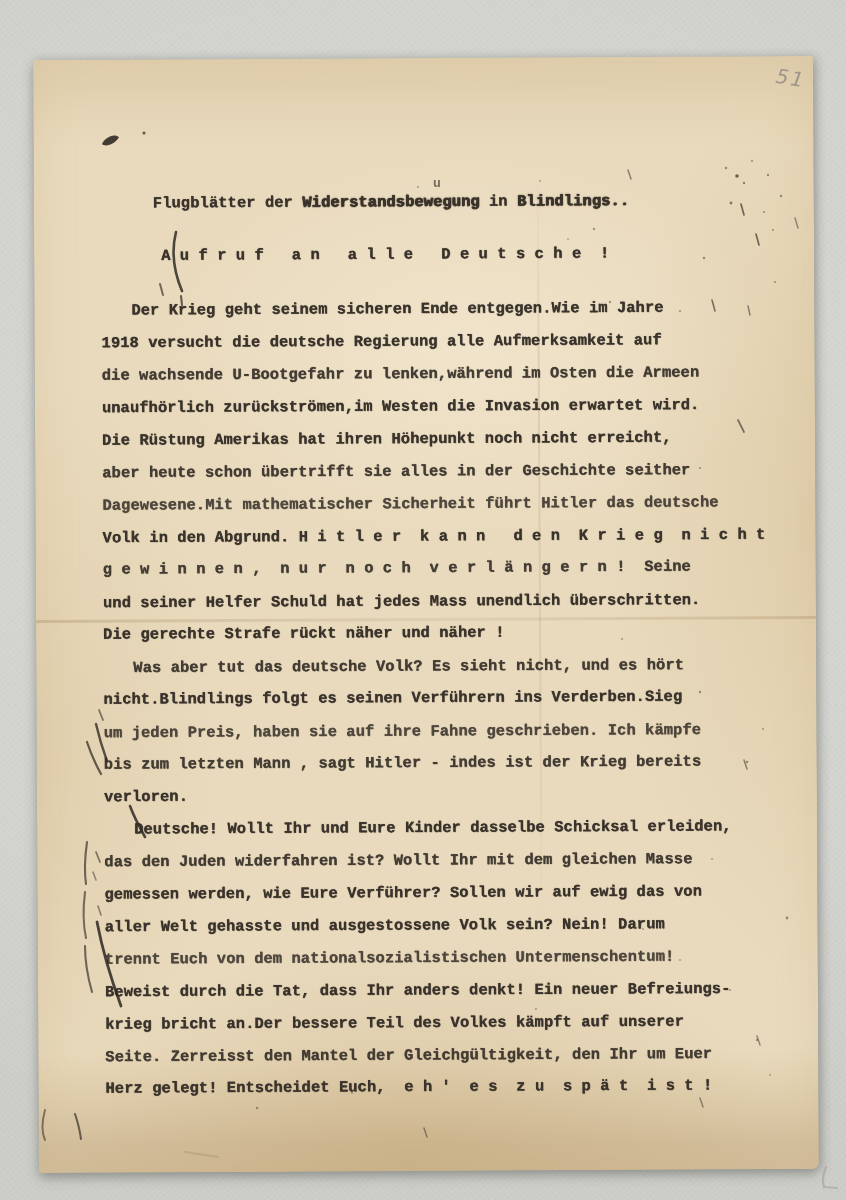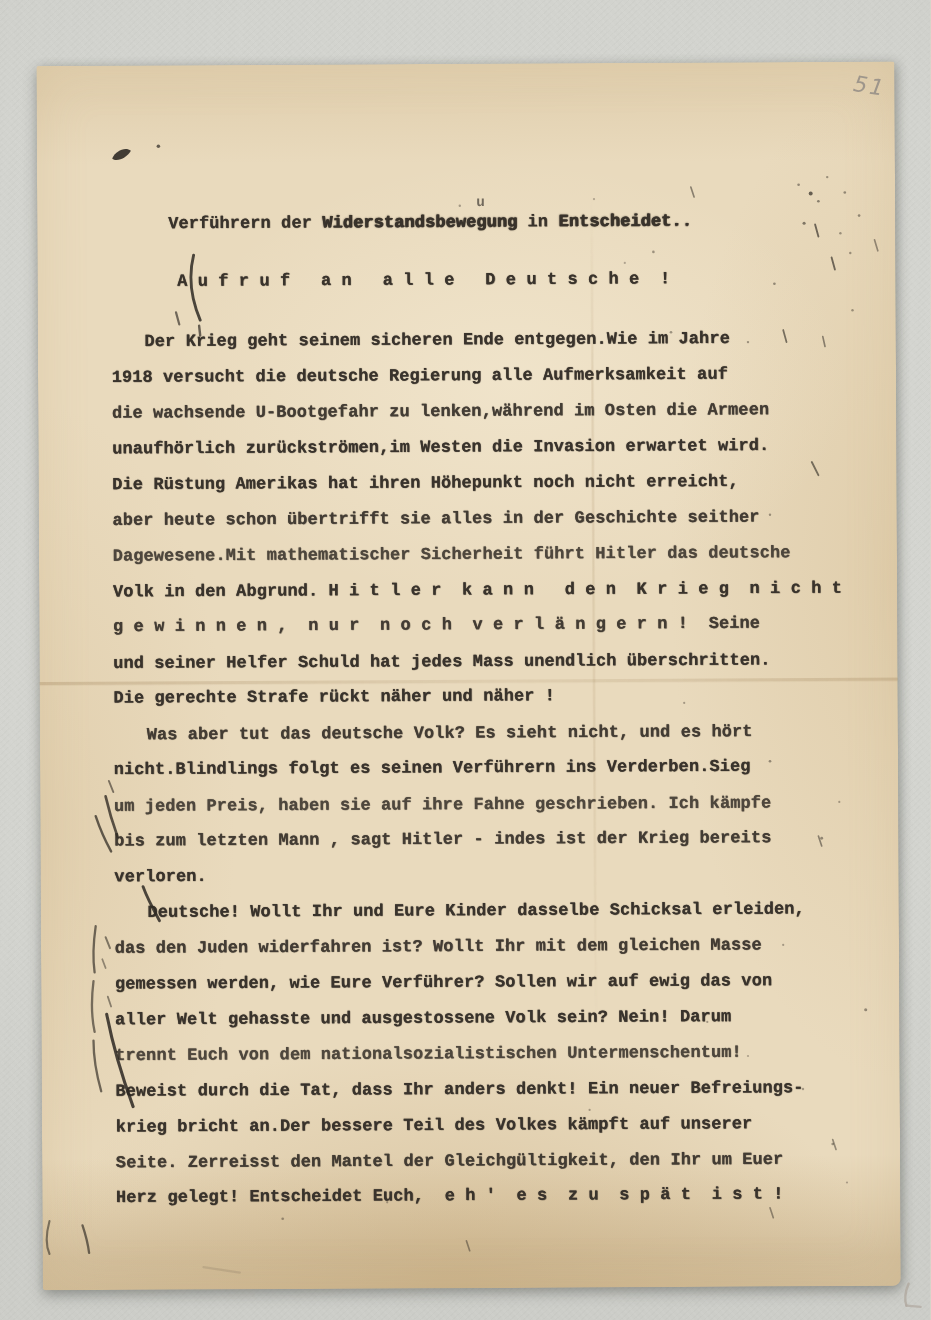--- a/index.html
+++ b/index.html
@@ -78,21 +78,21 @@
 </style>
 </head>
 <body>
 
 <div class="mat"></div>
 
 <div class="sheet">
   <div class="crease-h"></div>
   <div class="crease-v"></div>
   <div class="typeblock">
-    <div class="tline t-title"><span>Verführern der </span><span class="xbold">Widerstandsbewegung</span><span> in </span><span class="xbold">Entscheidet..</span></div>
+    <div class="tline t-title"><span>Flugblätter der </span><span class="xbold">Widerstandsbewegung</span><span> in </span><span class="xbold">Blindlings..</span></div>
     <div class="tline t-heading">A u f r u f   a n   a l l e   D e u t s c h e  !</div>
     <div>
         <div class="tline indent">Der Krieg geht seinem sicheren Ende entgegen.Wie im Jahre</div>
         <div class="tline">1918 versucht die deutsche Regierung alle Aufmerksamkeit auf</div>
         <div class="tline">die wachsende U-Bootgefahr zu lenken,während im Osten die Armeen</div>
         <div class="tline">unaufhörlich zurückströmen,im Westen die Invasion erwartet wird.</div>
         <div class="tline">Die Rüstung Amerikas hat ihren Höhepunkt noch nicht erreicht,</div>
         <div class="tline">aber heute schon übertrifft sie alles in der Geschichte seither</div>
         <div class="tline">Dagewesene.Mit mathematischer Sicherheit führt Hitler das deutsche</div>
         <div class="tline">Volk in den Abgrund. H i t l e r  k a n n   d e n  K r i e g  n i c h t</div>

